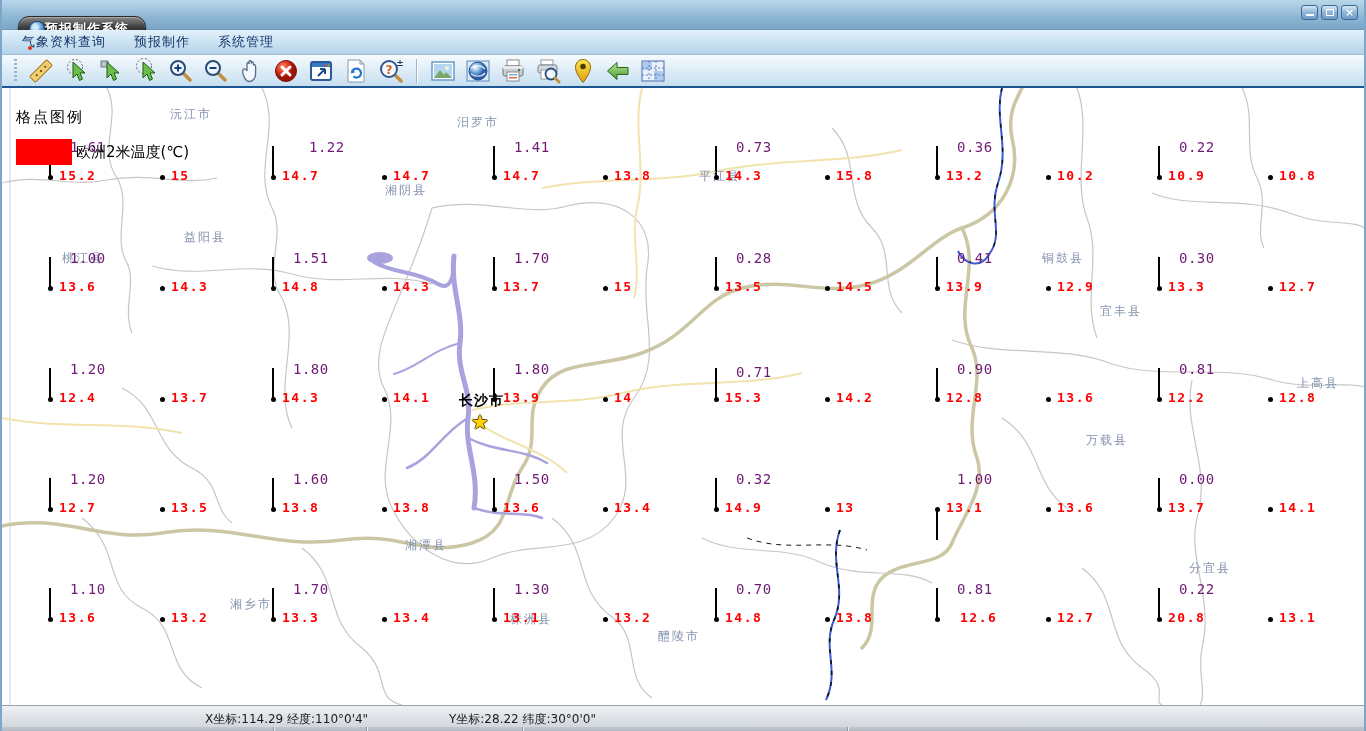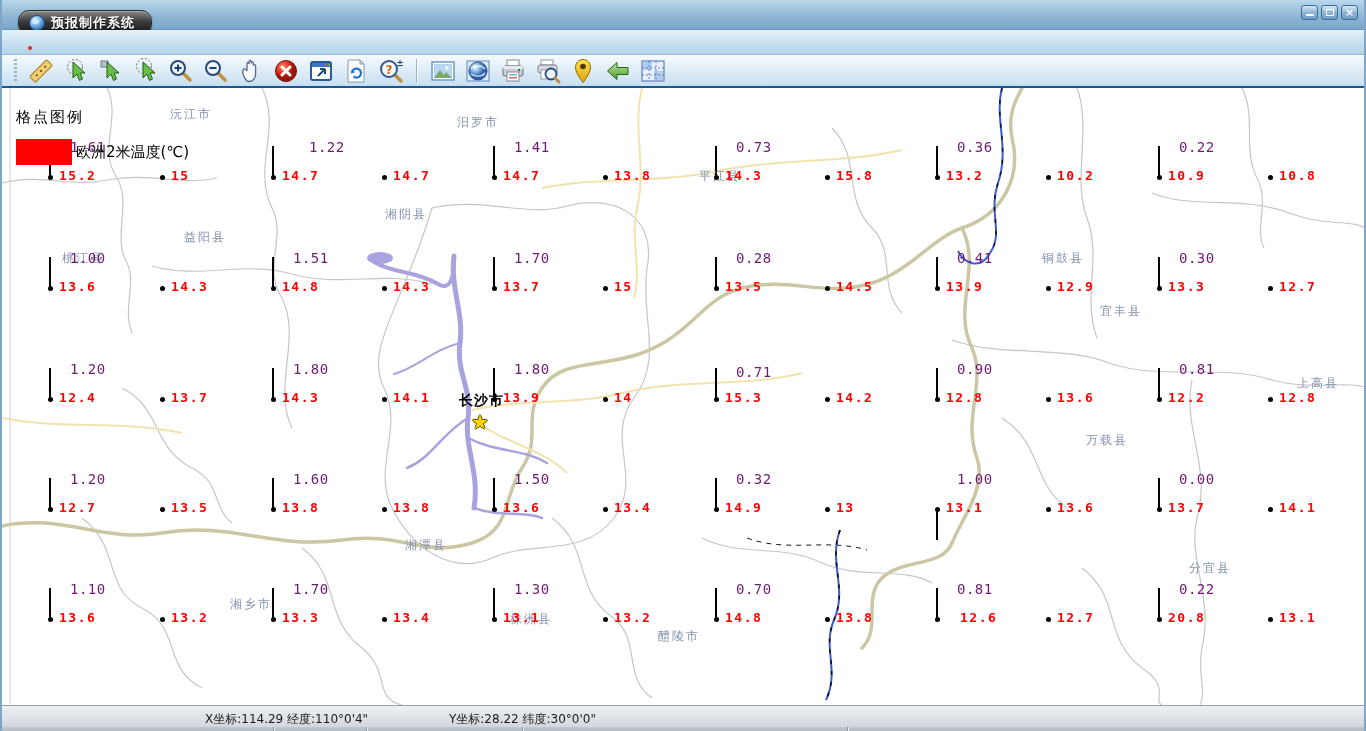--- a/index.html
+++ b/index.html
@@ -4,21 +4,21 @@
 <style>
   html,body{margin:0;padding:0;background:#9db8cc;}
   *{box-sizing:border-box;}
   .window{position:relative;width:1366px;height:731px;overflow:hidden;
     font-family:"DejaVu Sans","Liberation Sans",sans-serif;
     border-left:2px solid #7da6c9;border-right:2px solid #7da6c9;background:#fff;}
   
   .titlebar{position:relative;height:30px;
     background:linear-gradient(#b9d8ea,#8db5d4 60%,#7aa7c9);
     border-bottom:1px solid #6d98bd;}
-  .title-tab{position:absolute;left:16px;top:10px;height:25px;display:flex;align-items:center;gap:6px;
+  .title-tab{position:absolute;left:16px;top:16px;height:25px;display:flex;align-items:center;
     padding:0 16px 0 10px;border-radius:11px;
     background:linear-gradient(#8a8a8a,#3c3c3c 45%,#141414);
     border:1px solid #2a2a2a;box-shadow:0 1px 2px rgba(0,0,0,.4), inset 0 1px 0 #aaa;}
   .title-tab .app-title{color:#fff;font-weight:bold;font-size:13px;letter-spacing:1px;
     text-shadow:0 1px 1px #000;}
   .globe{width:16px;height:16px;border-radius:50%;
     background:radial-gradient(circle at 35% 30%,#eaf6ff,#7db7e8 40%,#2a6ab0 80%);
     border:1px solid #1a4a80;position:relative;overflow:hidden;}
   .globe:before{content:"";position:absolute;left:2px;top:3px;width:7px;height:5px;background:#cfe8fa;border-radius:50%;}
   .win-buttons{position:absolute;right:6px;top:5px;display:flex;gap:3px;}
@@ -85,20 +85,25 @@
       <div class="win-btn">
           <span class="sq"></span>
         </div>
       <div class="win-btn">
           <span class="x">×</span>
         </div>
     </div>
   </div>
 
   <div class="menubar">
+    <div id="menu-items" style="display:flex;">
+        <div class="menu-item">气象资料查询</div>
+        <div class="menu-item">预报制作</div>
+        <div class="menu-item">系统管理</div>
+      </div>
     <span class="menu-dot"></span>
   </div>
 
   <div class="toolbar">
     <div class="grip"></div>
 
     <div class="tool">
       <svg width="26" height="26" viewBox="0 0 26 26">
           <g transform="rotate(-45 13 13)">
             <rect x="1" y="9" width="24" height="8" rx="1" fill="#f2cf72" stroke="#a67c1e"></rect>
@@ -499,21 +504,21 @@
         <div class="st-dot" style="left: 1155px; top: 529px;"></div>
         <div class="st-temp" style="left: 1166px; top: 522px;">20.8</div>
         <div class="st-barb" style="left: 1156px; top: 500px;"></div>
         <div class="st-wind" style="left: 1177px; top: 493px;">0.22</div>
         <div class="st-dot" style="left: 1266px; top: 529px;"></div>
         <div class="st-temp" style="left: 1277px; top: 522px;">13.1</div>
       </div>
     <div id="labels">
         <div class="map-label" style="left: 168px; top: 18px;">沅江市</div>
         <div class="map-label" style="left: 455px; top: 26px;">汨罗市</div>
-        <div class="map-label" style="left: 383px; top: 94px; margin-top: 24px;">湘阴县</div>
+        <div class="map-label" style="left: 383px; top: 94px;">湘阴县</div>
         <div class="map-label" style="left: 697px; top: 80px;">平江县</div>
         <div class="map-label" style="left: 182px; top: 141px;">益阳县</div>
         <div class="map-label" style="left: 60px; top: 162px;">桃江县</div>
         <div class="map-label" style="left: 1040px; top: 162px;">铜鼓县</div>
         <div class="map-label" style="left: 1098px; top: 215px;">宜丰县</div>
         <div class="map-label" style="left: 1295px; top: 287px;">上高县</div>
         <div class="map-label" style="left: 1084px; top: 344px;">万载县</div>
         <div class="map-label" style="left: 403px; top: 449px;">湘潭县</div>
         <div class="map-label" style="left: 1187px; top: 472px;">分宜县</div>
         <div class="map-label" style="left: 228px; top: 508px;">湘乡市</div>

